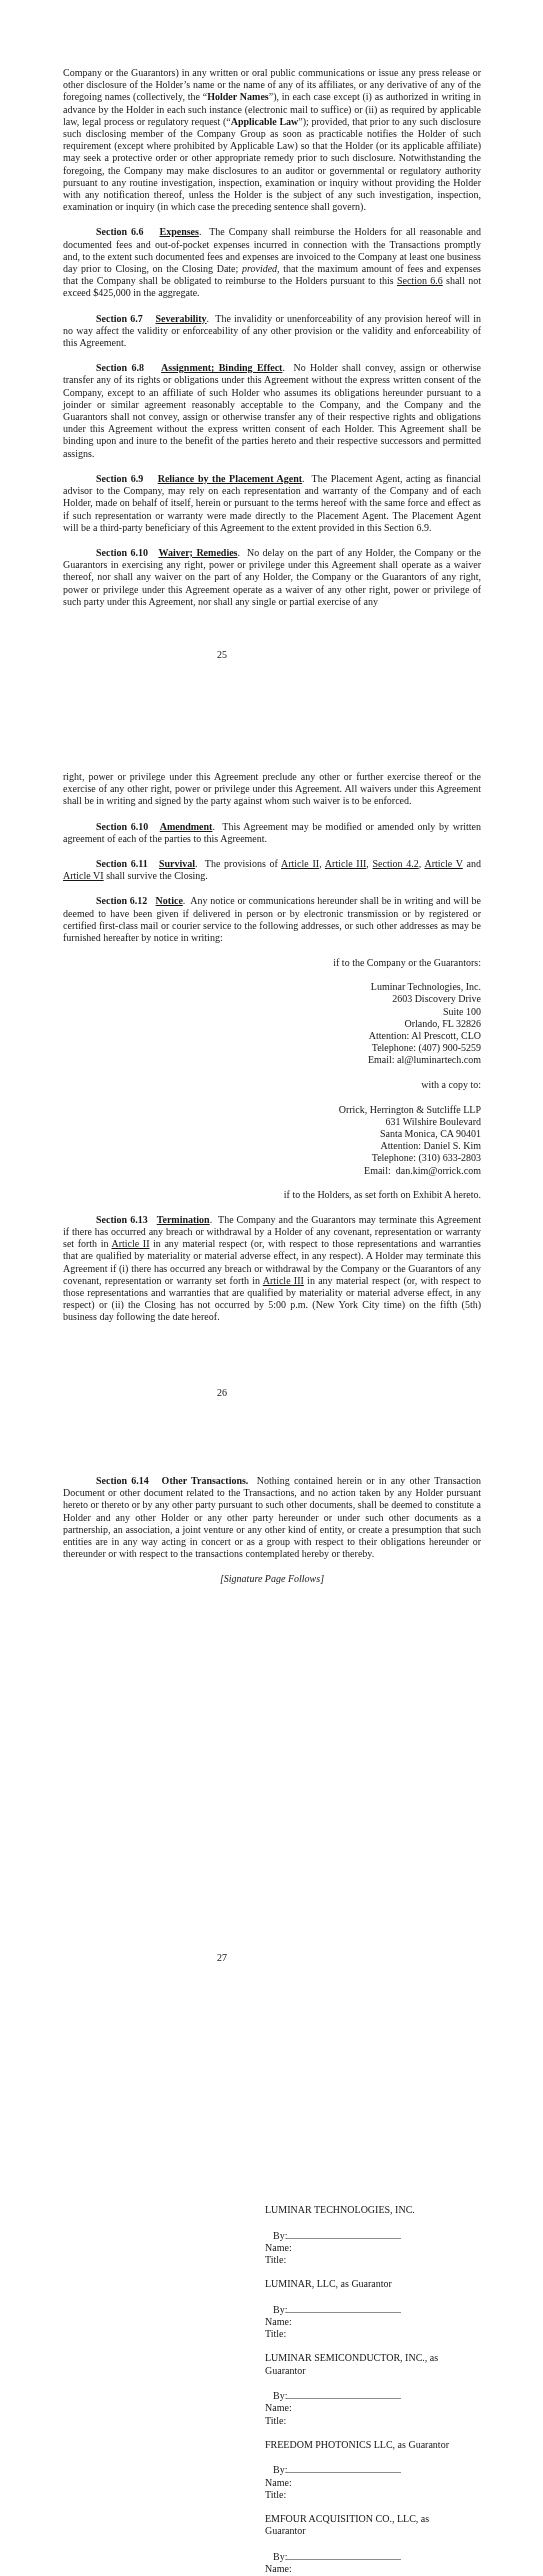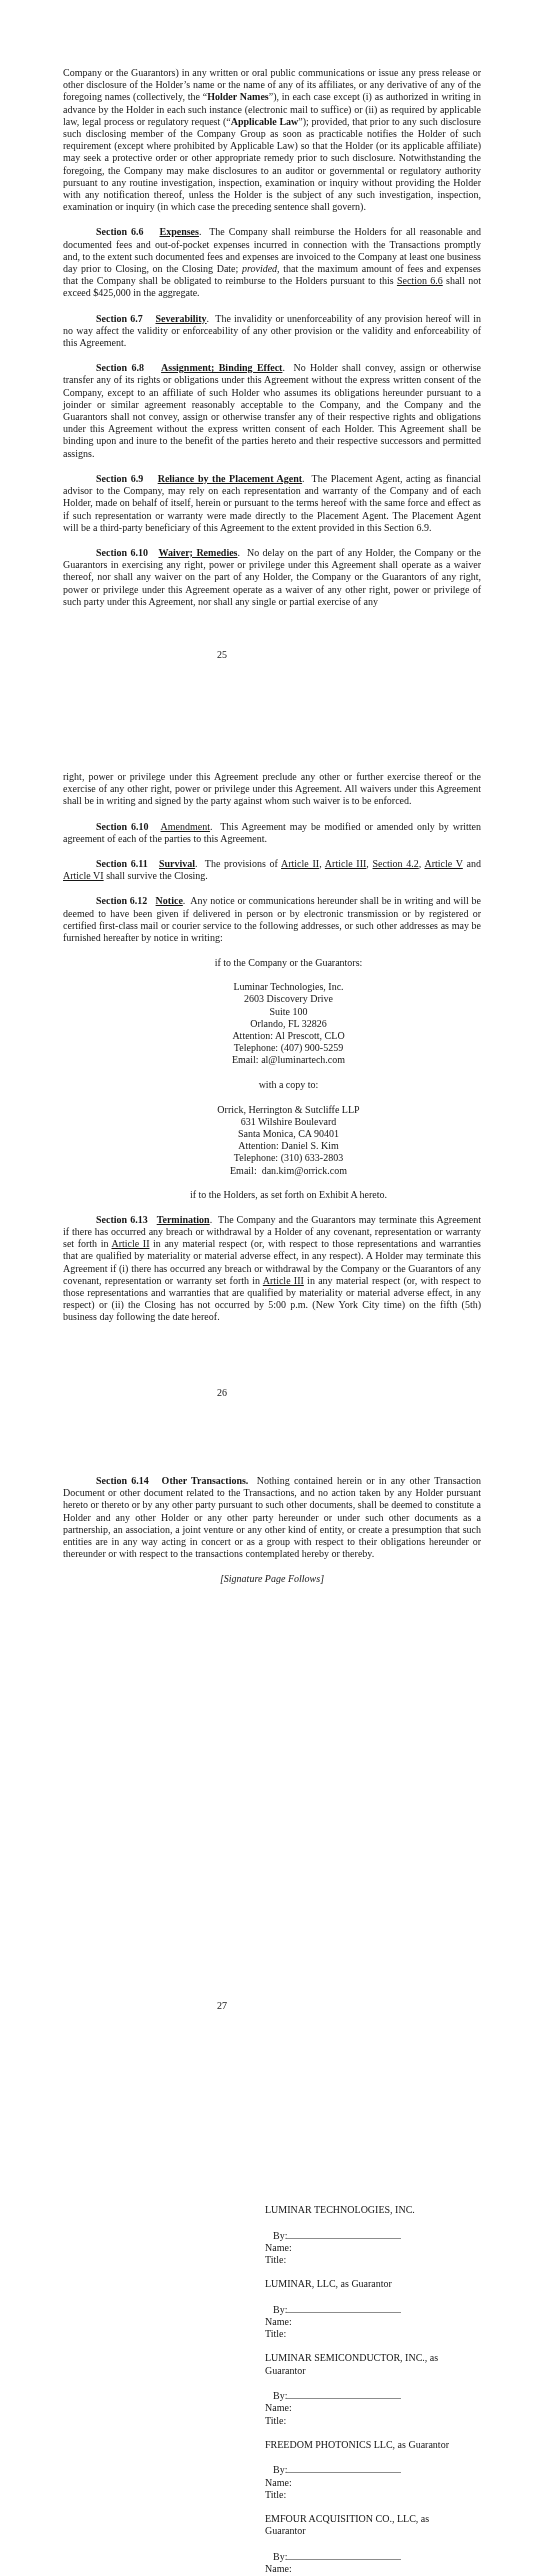--- a/index.html
+++ b/index.html
@@ -15,21 +15,21 @@
     overflow:hidden;
   }
   .col {
     position:absolute;
     left:63px;
     width:418px;
     text-align:justify;
   }
   p.par { margin:0 0 13px 0; }
   p.ind { text-indent:33px; }
-  .addr { padding-left:33px; margin:0 0 12.4px 0; text-align:center; }
+  .addr { padding-left:33px; margin:0 0 12.4px 0; text-align:right; }
   .pgnum {
     position:absolute;
     left:0; width:444px;
     text-align:center;
   }
   .follows {
     text-align:center;
     font-style:italic;
     margin:8px;
   }
@@ -65,37 +65,37 @@
     <p class="par ind"><span style="font-weight: bold;">Section 6.6</span><span>&nbsp;&nbsp;&nbsp;&nbsp;</span><span style="font-weight: bold; text-decoration: underline;">Expenses</span><span>.&nbsp; The Company shall reimburse the Holders for all reasonable and documented fees and out-of-pocket expenses incurred in connection with the Transactions promptly and, to the extent such documented fees and expenses are invoiced to the Company at least one business day prior to Closing, on the Closing Date; </span><span style="font-style: italic;">provided</span><span>, that the maximum amount of fees and expenses that the Company shall be obligated to reimburse to the Holders pursuant to this </span><span style="text-decoration: underline;">Section 6.6</span><span> shall not exceed $425,000 in the aggregate.</span></p>
     <p class="par ind"><span style="font-weight: bold;">Section 6.7</span><span>&nbsp;&nbsp;&nbsp;&nbsp;</span><span style="font-weight: bold; text-decoration: underline;">Severability</span><span>.&nbsp; The invalidity or unenforceability of any provision hereof will in no way affect the validity or enforceability of any other provision or the validity and enforceability of this Agreement.</span></p>
     <p class="par ind"><span style="font-weight: bold;">Section 6.8</span><span>&nbsp;&nbsp;&nbsp;&nbsp;</span><span style="font-weight: bold; text-decoration: underline;">Assignment; Binding Effect</span><span>.&nbsp; No Holder shall convey, assign or otherwise transfer any of its rights or obligations under this Agreement without the express written consent of the Company, except to an affiliate of such Holder who assumes its obligations hereunder pursuant to a joinder or similar agreement reasonably acceptable to the Company, and the Company and the Guarantors shall not convey, assign or otherwise transfer any of their respective rights and obligations under this Agreement without the express written consent of each Holder. This Agreement shall be binding upon and inure to the benefit of the parties hereto and their respective successors and permitted assigns.</span></p>
     <p class="par ind"><span style="font-weight: bold;">Section 6.9</span><span>&nbsp;&nbsp;&nbsp;&nbsp;</span><span style="font-weight: bold; text-decoration: underline;">Reliance by the Placement Agent</span><span>.&nbsp; The Placement Agent, acting as financial advisor to the Company, may rely on each representation and warranty of the Company and of each Holder, made on behalf of itself, herein or pursuant to the terms hereof with the same force and effect as if such representation or warranty were made directly to the Placement Agent. The Placement Agent will be a third-party beneficiary of this Agreement to the extent provided in this Section 6.9.</span></p>
     <p class="par ind"><span style="font-weight: bold;">Section 6.10</span><span>&nbsp;&nbsp;&nbsp;</span><span style="font-weight: bold; text-decoration: underline;">Waiver; Remedies</span><span>.&nbsp; No delay on the part of any Holder, the Company or the Guarantors in exercising any right, power or privilege under this Agreement shall operate as a waiver thereof, nor shall any waiver on the part of any Holder, the Company or the Guarantors of any right, power or privilege under this Agreement operate as a waiver of any other right, power or privilege of such party under this Agreement, nor shall any single or partial exercise of any</span></p>
   </div>
   <div class="pgnum" style="top:649px;">25</div>
 
   <div class="col" style="top:771px;">
     <p class="par"><span>right, power or privilege under this Agreement preclude any other or further exercise thereof or the exercise of any other right, power or privilege under this Agreement. All waivers under this Agreement shall be in writing and signed by the party against whom such waiver is to be enforced.</span></p>
-    <p class="par ind"><span style="font-weight: bold;">Section 6.10</span><span>&nbsp;&nbsp;&nbsp;</span><span style="font-weight: normal; text-decoration: underline;">Amendment</span><span>.&nbsp; This Agreement may be modified or amended only by written agreement of each of the parties to this Agreement.</span></p>
+    <p class="par ind"><span style="font-weight: bold;">Section 6.10</span><span>&nbsp;&nbsp;&nbsp;</span><span style="font-weight: bold; text-decoration: underline;">Amendment</span><span>.&nbsp; This Agreement may be modified or amended only by written agreement of each of the parties to this Agreement.</span></p>
     <p class="par ind"><span style="font-weight: bold;">Section 6.11</span><span>&nbsp;&nbsp;&nbsp;</span><span style="font-weight: bold; text-decoration: underline;">Survival</span><span>.&nbsp; The provisions of </span><span style="text-decoration: underline;">Article II</span><span>, </span><span style="text-decoration: underline;">Article III</span><span>, </span><span style="text-decoration: underline;">Section 4.2</span><span>, </span><span style="text-decoration: underline;">Article V</span><span> and </span><span style="text-decoration: underline;">Article VI</span><span> shall survive the Closing.</span></p>
     <p class="par ind" style="margin-bottom:12.4px;"><span style="font-weight: bold;">Section 6.12</span><span>&nbsp;&nbsp;&nbsp;</span><span style="font-weight: bold; text-decoration: underline;">Notice</span><span>.&nbsp; Any notice or communications hereunder shall be in writing and will be deemed to have been given if delivered in person or by electronic transmission or by registered or certified first-class mail or courier service to the following addresses, or such other addresses as may be furnished hereafter by notice in writing:</span></p>
     <div class="addr">if to the Company or the Guarantors:</div>
     <div class="addr">Luminar Technologies, Inc.<br>2603 Discovery Drive<br>Suite 100<br>Orlando, FL 32826<br>Attention: Al Prescott, CLO<br>Telephone: (407) 900-5259<br>Email: al@luminartech.com</div>
     <div class="addr">with a copy to:</div>
     <div class="addr">Orrick, Herrington &amp; Sutcliffe LLP<br>631 Wilshire Boulevard<br>Santa Monica, CA 90401<br>Attention: Daniel S. Kim<br>Telephone: (310) 633-2803<br>Email:&nbsp; dan.kim@orrick.com</div>
     <div class="addr"><span>if to the Holders, as set forth on </span><span style="">Exhibit A</span><span> hereto.</span></div>
     <p class="par ind"><span style="font-weight: bold;">Section 6.13</span><span>&nbsp;&nbsp;&nbsp;</span><span style="font-weight: bold; text-decoration: underline;">Termination</span><span>.&nbsp; The Company and the Guarantors may terminate this Agreement if there has occurred any breach or withdrawal by a Holder of any covenant, representation or warranty set forth in </span><span style="text-decoration: underline;">Article II</span><span> in any material respect (or, with respect to those representations and warranties that are qualified by materiality or material adverse effect, in any respect). A Holder may terminate this Agreement if (i) there has occurred any breach or withdrawal by the Company or the Guarantors of any covenant, representation or warranty set forth in </span><span style="text-decoration: underline;">Article III</span><span> in any material respect (or, with respect to those representations and warranties that are qualified by materiality or material adverse effect, in any respect) or (ii) the Closing has not occurred by 5:00 p.m. (New York City time) on the fifth (5th) business day following the date hereof.</span></p>
   </div>
   <div class="pgnum" style="top:1387px;">26</div>
 
   <div class="col" style="top:1475px;">
     <p class="par ind"><span style="font-weight: bold;">Section 6.14</span><span>&nbsp;&nbsp;&nbsp;</span><span style="font-weight: bold;">Other Transactions.</span><span>&nbsp; Nothing contained herein or in any other Transaction Document or other document related to the Transactions, and no action taken by any Holder pursuant hereto or thereto or by any other party pursuant to such other documents, shall be deemed to constitute a Holder and any other Holder or any other party hereunder or under such other documents as a partnership, an association, a joint venture or any other kind of entity, or create a presumption that such entities are in any way acting in concert or as a group with respect to their obligations hereunder or thereunder or with respect to the transactions contemplated hereby or thereby.</span></p>
     <p class="follows">[Signature Page Follows]</p>
   </div>
-  <div class="pgnum" style="top:2000px;">27</div>
+  <div class="pgnum" style="top:1952px;">27</div>
 
 
   <div class="sigcol">
 
     <div class="sig-block">
       <div>LUMINAR TECHNOLOGIES, INC.</div>
       <div class="sig-by"><span>By:</span><span class="sig-line"></span></div>
       <div>Name:</div>
       <div>Title:</div>
     </div>

